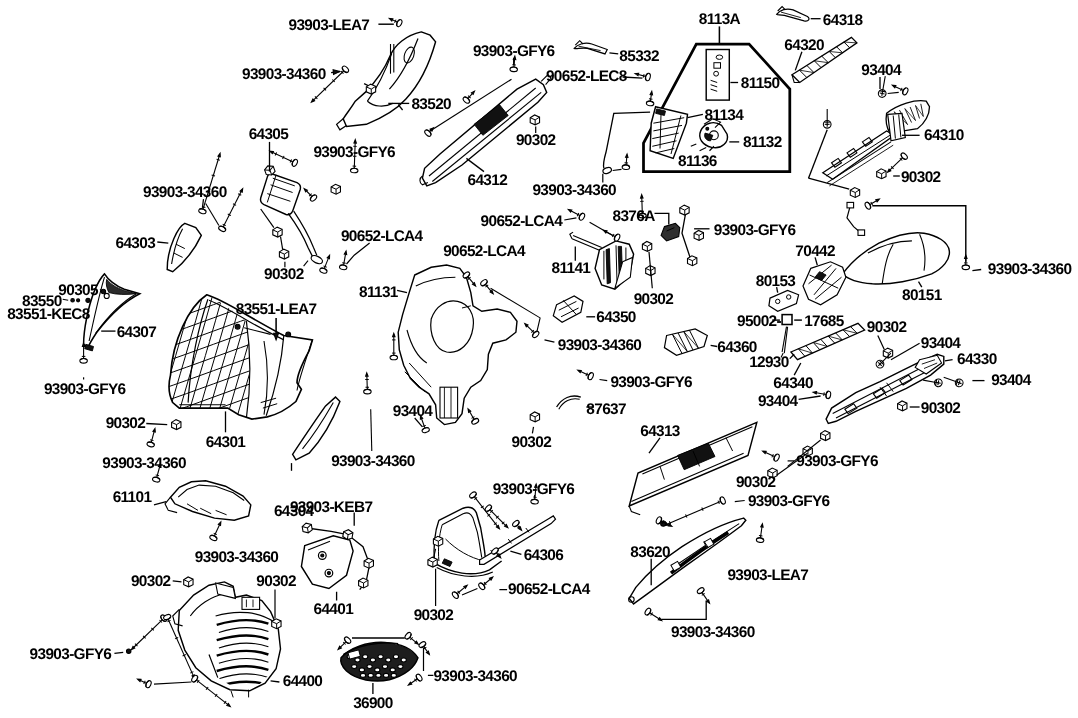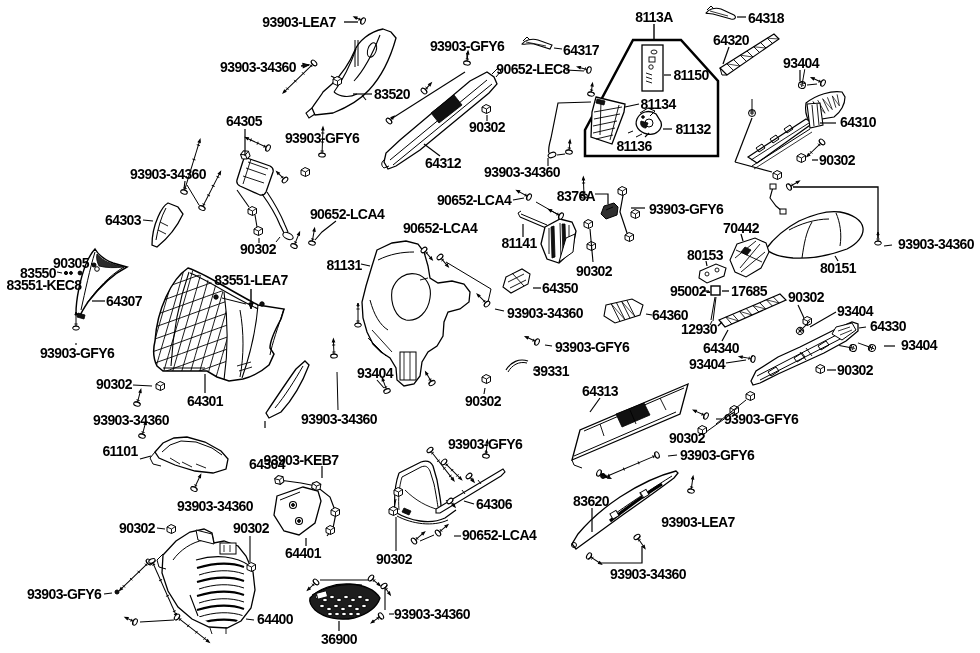--- a/index.html
+++ b/index.html
@@ -1068,21 +1068,21 @@
           <line x1="0" y1="2.2" x2="0" y2="10"></line>
           <path d="M-1.1,10 L0,13 L1.1,10 Z" fill="#111"></path>
           <line x1="-1.6" y1="4.0" x2="1.6" y2="4.0" stroke-width="0.9"></line>
         </g>
       </g>
   </svg>
 <div class="lbl" style="left:299px;top:22px">93903-LEA7</div>
 <div class="lbl" style="left:654px;top:17px">8113A</div>
 <div class="lbl" style="left:766px;top:18px">64318</div>
 <div class="lbl" style="left:467px;top:46px">93903-GFY6</div>
-<div class="lbl" style="left:581px;top:50px">64317</div>
+<div class="lbl" style="left:581px;top:50px">85332</div>
 <div class="lbl" style="left:731px;top:40px">64320</div>
 <div class="lbl" style="left:533px;top:69px">90652-LEC8</div>
 <div class="lbl" style="left:801px;top:63px">93404</div>
 <div class="lbl" style="left:258px;top:67px">93903-34360</div>
 <div class="lbl" style="left:691px;top:75px">81150</div>
 <div class="lbl" style="left:392px;top:94px">83520</div>
 <div class="lbl" style="left:658px;top:104px">81134</div>
 <div class="lbl" style="left:858px;top:122px">64310</div>
 <div class="lbl" style="left:487px;top:127px">90302</div>
 <div class="lbl" style="left:693px;top:129px">81132</div>
@@ -1116,21 +1116,21 @@
 <div class="lbl" style="left:690px;top:291px">95002-</div>
 <div class="lbl" style="left:749px;top:291px">17685</div>
 <div class="lbl" style="left:124px;top:301px">64307</div>
 <div class="lbl" style="left:545px;top:313px">93903-34360</div>
 <div class="lbl" style="left:670px;top:315px">64360</div>
 <div class="lbl" style="left:855px;top:311px">93404</div>
 <div class="lbl" style="left:888px;top:326px">64330</div>
 <div class="lbl" style="left:699px;top:329px">12930</div>
 <div class="lbl" style="left:77px;top:353px">93903-GFY6</div>
 <div class="lbl" style="left:592px;top:347px">93903-GFY6</div>
-<div class="lbl" style="left:551px;top:371px">39331</div>
+<div class="lbl" style="left:551px;top:371px">87637</div>
 <div class="lbl" style="left:721px;top:348px">64340</div>
 <div class="lbl" style="left:707px;top:364px">93404</div>
 <div class="lbl" style="left:919px;top:345px">93404</div>
 <div class="lbl" style="left:855px;top:370px">90302</div>
 <div class="lbl" style="left:114px;top:384px">90302</div>
 <div class="lbl" style="left:375px;top:373px">93404</div>
 <div class="lbl" style="left:205px;top:401px">64301</div>
 <div class="lbl" style="left:483px;top:401px">90302</div>
 <div class="lbl" style="left:600px;top:391px">64313</div>
 <div class="lbl" style="left:131px;top:420px">93903-34360</div>

